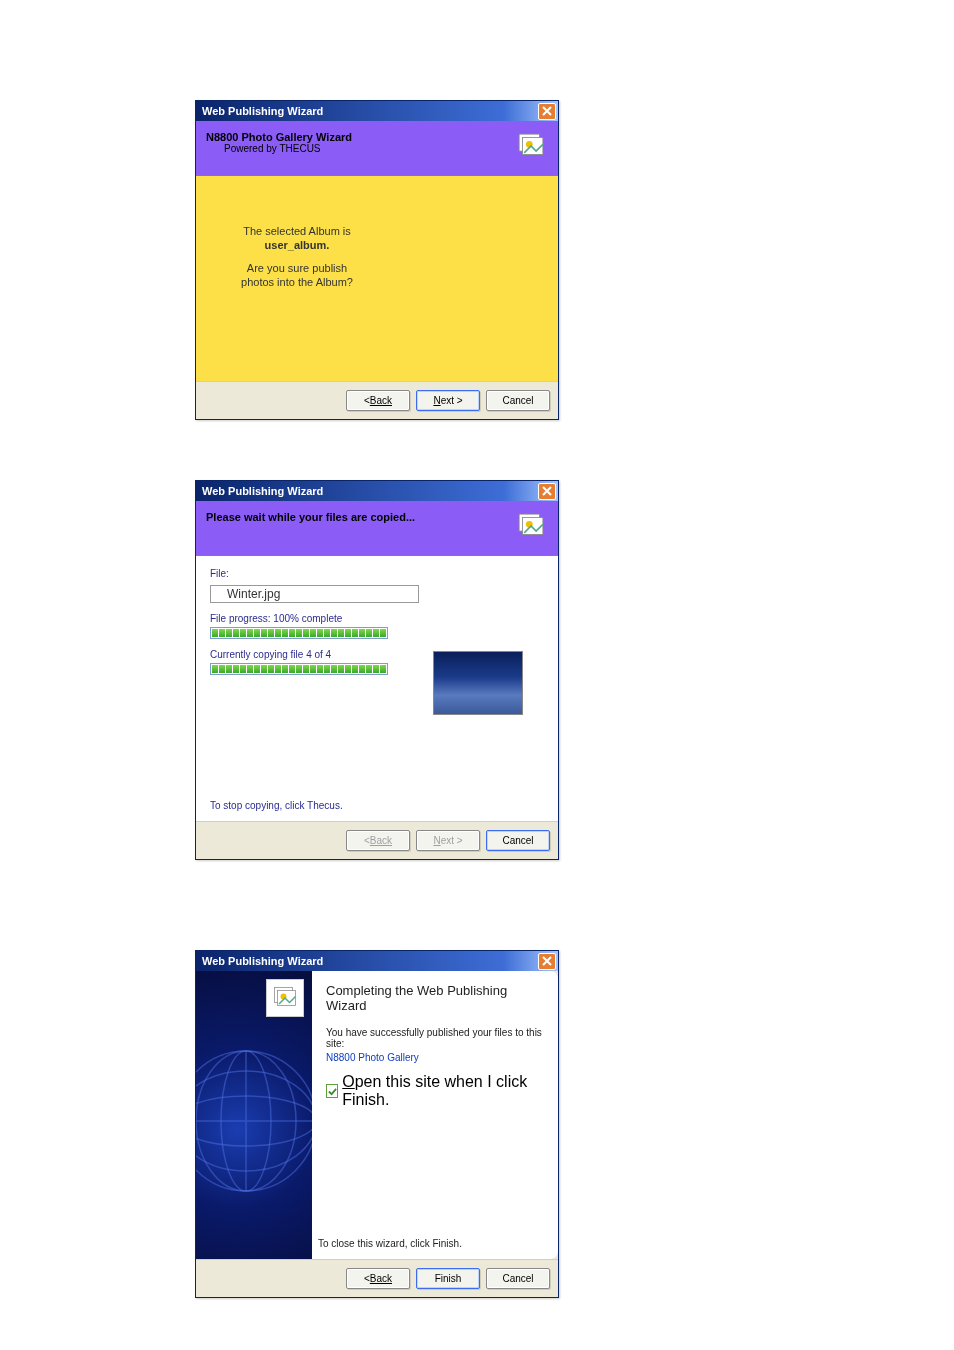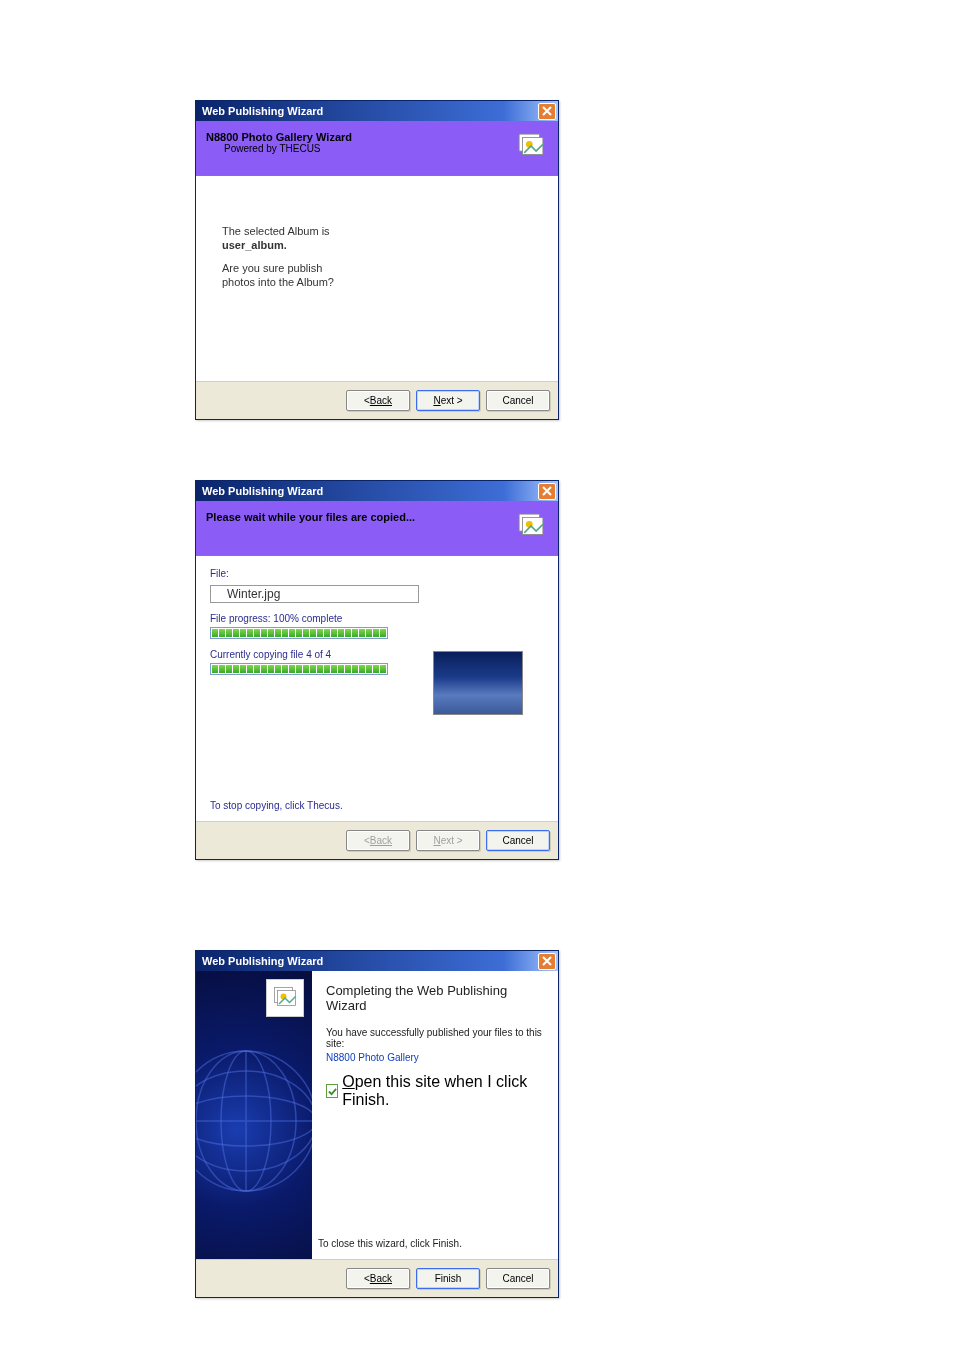--- a/index.html
+++ b/index.html
@@ -58,25 +58,26 @@
   .header-title {
     font-weight: bold;
     font-size: 11px;
   }
   .header-sub {
     font-size: 10px;
     padding-left: 18px;
   }
   .photo-icon svg { width: 34px; height: 34px; }
   .body-pane {
-    background: #ffffff;
+    background: #fde047;
     padding: 0;
     height: 205px;
     position: relative;
     overflow: hidden;
+    text-align: center;
   }
   
   .welcome-graphic {
     position: absolute;
     right: 0; top: 0; bottom: 0;
     width: 220px;
   }
   .swirl {
     position: absolute;
     top: 5px; right: 10px;
@@ -195,20 +196,21 @@
   }
   .wbtn.disabled { color: #a0a0a0; }
   .wbtn.primary { border: 1px solid #3c6df0; box-shadow: inset 0 0 0 1px #bcd3ff, 1px 1px 0 #d0cdb8; }
   .u { text-decoration: underline; }
 
   
   .body3 {
     display: flex;
     background: #fff;
     height: 288px;
+    border-radius: 8px;
   }
   .side-panel {
     width: 116px;
     background:
       radial-gradient(circle at 35% 55%, #1a3db0 0%, #0a1a6a 45%, #060d3d 100%);
     position: relative;
     overflow: hidden;
   }
   .side-panel .iconwrap {
     position: absolute;

